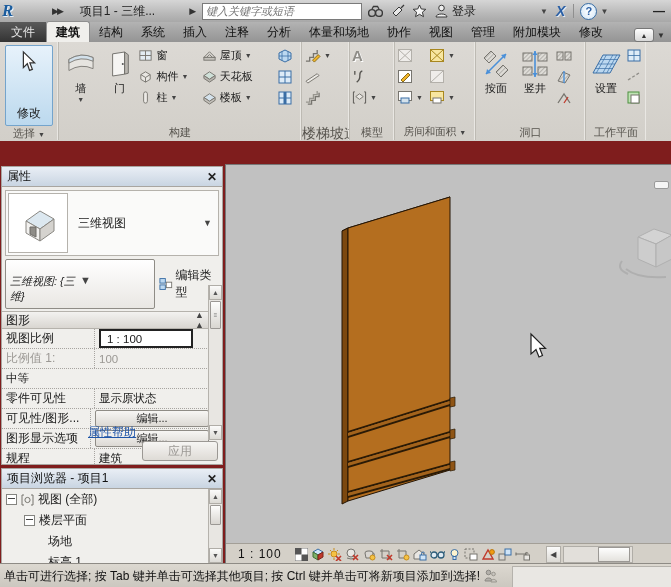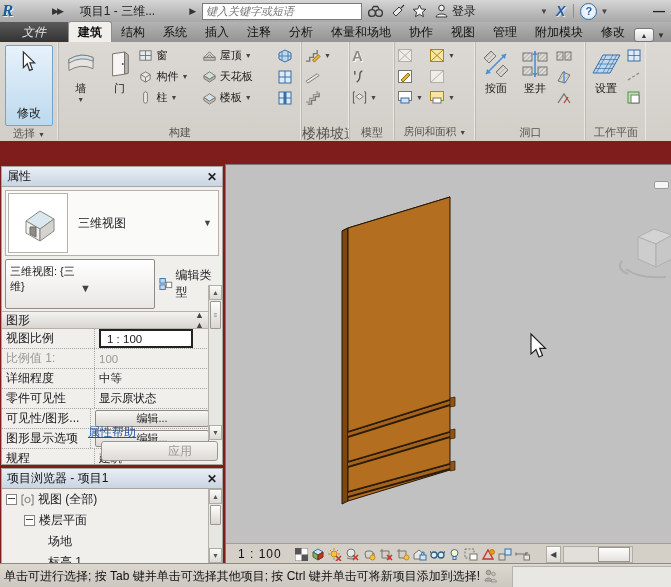--- a/index.html
+++ b/index.html
@@ -22,21 +22,21 @@
   .tb-caret{font-size:8px;color:#444;margin-left:64px;}
   .xchg{margin-left:8px;font-weight:bold;font-style:italic;color:#2a5fa5;font-size:14px;text-shadow:1px 1px 0 #dfe9f5;}
   .tb-sep{width:1px;height:14px;background:#8f8f8f;margin-left:8px;}
   .helpq{margin-left:6px;width:15px;height:15px;border-radius:50%;background:radial-gradient(#ffffff,#cfe3f5);
     border:1px solid #3a6ea5;color:#2a5fa5;font-weight:bold;font-size:11px;display:flex;align-items:center;justify-content:center;}
   .minbtn{margin-left:auto;margin-right:6px;color:#222;font-weight:bold;}
   
   .tabrow{position:absolute;left:0;top:22px;width:671px;height:20px;
     background:linear-gradient(#b3b3b3,#949494);display:flex;align-items:flex-end;}
   .tab{height:20px;display:flex;align-items:center;padding:0 9px;color:#111;}
-  .tab-file{background:linear-gradient(#5a5a5a,#333);color:#e5e5e5;padding:0 22px;font-style:italic;}
+  .tab-file{background:linear-gradient(#5a5a5a,#333);color:#e5e5e5;padding:0 11px;}
   .tab-active{background:#f0efec;border-radius:3px 3px 0 0;border:1px solid #8f8f8f;border-bottom:none;font-weight:bold;}
   .ribbon-collapse{margin-left:auto;margin-right:6px;display:flex;align-items:center;gap:3px;color:#333;font-size:8px;}
   .rc-btn{width:18px;height:12px;border:1px solid #777;border-radius:3px;background:linear-gradient(#fdfdfd,#d8d8d8);
     font-size:7px;display:flex;align-items:center;justify-content:center;color:#333;}
   
   .ribbon{position:absolute;left:0;top:42px;width:671px;height:99px;
     background:linear-gradient(#dcd9d4,#d2cfc9);border-bottom:1px solid #8e8b85;display:flex;overflow:hidden;}
   .panel{height:98px;border-right:1px solid #bdbab3;box-shadow:inset -1px 0 0 #e9e7e3;display:flex;flex-direction:column;flex:none;}
   .panel-body{flex:1;display:flex;align-items:flex-start;padding:3px 2px 0 2px;gap:2px;}
   .panel-label{height:15px;font-size:11px;color:#56534d;text-align:center;white-space:nowrap;overflow:hidden;}
@@ -54,21 +54,21 @@
     display:flex;align-items:center;padding:0 5px;}
   .pal-title{flex:1;color:#111;}
   .pal-close{font-weight:bold;color:#222;font-size:12px;}
   .props{left:1px;top:25px;width:220px;height:297px;}
   .type-selector{margin:3px;height:64px;background:#fafaf9;border:1px solid #b5b2ac;display:flex;align-items:center;}
   .type-img{width:58px;height:58px;margin:2px;background:#fff;border:1px solid #b5b2ac;display:flex;align-items:center;justify-content:center;}
   .type-name{flex:1;padding-left:8px;}
   .ts-caret{padding-right:6px;color:#444;font-size:9px;}
   .combo-row{display:flex;align-items:center;margin:1px 3px;gap:4px;}
   .combo{flex:none;width:140px;height:20px;border:1px solid #8f8c86;border-radius:2px;background:linear-gradient(#fff,#e9e7e3);
-    display:flex;align-items:flex-end;padding:14px 4px;}
+    display:flex;align-items:flex-start;padding:14px 4px;font-style:italic;}
   .combo span{flex:1;font-size:11px;}
   .edit-type{display:flex;align-items:center;gap:3px;font-size:12px;}
   .sec-header{height:16px;background:linear-gradient(#f3f2f0,#d9d6d1);border-top:1px solid #b5b2ac;border-bottom:1px solid #b5b2ac;
     display:flex;align-items:center;padding:0 4px;margin-top:2px;gap:32px;}
   .sec-header .chev{margin-left:auto;margin-right:14px;font-size:9px;color:#444;}
   .prop-rows{position:relative;height:136px;overflow:hidden;margin-right:13px;}
   .prow{display:flex;height:19px;border-bottom:1px dotted #a7a4a0;align-items:center;}
   .plabel{width:88px;padding-left:4px;font-size:12px;border-right:1px dotted #a7a4a0;height:100%;display:flex;align-items:center;}
   .pval{flex:1;padding-left:4px;font-size:11.5px;display:flex;align-items:center;height:100%;}
   .pval-box{border:2px solid #222;background:#fff;padding:0 6px;height:15px;display:flex;align-items:center;font-size:11.5px;min-width:78px;}
@@ -76,21 +76,21 @@
   .edit-btn{width:112px;height:15px;border:1px solid #8f8c86;border-radius:2px;background:linear-gradient(#f7f6f4,#dcd9d4);
     font-size:11px;display:flex;align-items:center;justify-content:center;color:#222;}
   .pscroll{position:absolute;right:0;top:118px;width:13px;height:155px;background:#e8e6e2;border-left:1px solid #b5b2ac;}
   .scr-btn{height:13px;font-size:7px;color:#555;display:flex;align-items:center;justify-content:center;background:linear-gradient(#fbfbfa,#dcdad5);border:1px solid #b0ada7;}
   .scr-thumb{height:26px;margin:1px;background:linear-gradient(#fdfdfc,#d9d6d1);border:1px solid #9b9894;border-radius:1px;
      display:flex;align-items:center;justify-content:center;font-size:6px;color:#777;letter-spacing:0;}
   .pscroll .scr-dn{position:absolute;bottom:0;left:0;right:0;}
   .props-footer{position:absolute;left:0;right:0;bottom:3px;display:flex;align-items:center;padding:0 4px;flex-direction:column;}
   .help-link{color:#1f55a8;text-decoration:underline;}
   .apply-btn{margin-left:auto;width:74px;height:18px;border:1px solid #9b9894;border-radius:3px;
-    background:linear-gradient(#f6f5f3,#dedbd6);color:#9b9894;display:flex;align-items:center;justify-content:center;padding-left:41px;}
+    background:linear-gradient(#f6f5f3,#dedbd6);color:#9b9894;display:flex;align-items:center;justify-content:center;}
   .browser{left:1px;top:327px;width:220px;height:95px;}
   .tree{position:relative;height:74px;overflow:hidden;}
   .trow{display:flex;align-items:center;height:21px;font-size:12px;}
   .expander{width:9px;height:9px;border:1px solid #848480;background:#fff;flex:none;position:relative;margin-right:4px;}
   .expander::after{content:"";position:absolute;left:1px;right:1px;top:3px;height:1px;background:#444;}
   .tscroll{position:absolute;right:0;top:20px;bottom:1px;width:13px;background:#e8e6e2;border-left:1px solid #b5b2ac;}
   
   .canvas{position:absolute;left:225px;top:23px;width:446px;height:399px;background:#c1c1c1;
     border-top:1px solid #787878;border-left:1px solid #787878;overflow:hidden;}
   .restore-strip{position:absolute;left:428px;top:16px;width:13px;height:6px;background:#f5f5f5;border:1px solid #9a9a9a;border-radius:2px;}
@@ -518,21 +518,20 @@
           <div class="plabel">视图比例</div>
           <div class="pval">
               <span class="pval-box">1 : 100</span>
             </div>
         </div>
         <div class="prow">
           <div class="plabel pgray">比例值 1:</div>
           <div class="pval pgray">100</div>
         </div>
         <div class="prow">
-          <div class="plabel">详细程度</div>
           <div class="pval">中等</div>
         </div>
         <div class="prow">
           <div class="plabel">零件可见性</div>
           <div class="pval">显示原状态</div>
         </div>
         <div class="prow">
           <div class="plabel">可见性/图形...</div>
           <div class="pval">
               <span class="edit-btn">编辑...</span>

